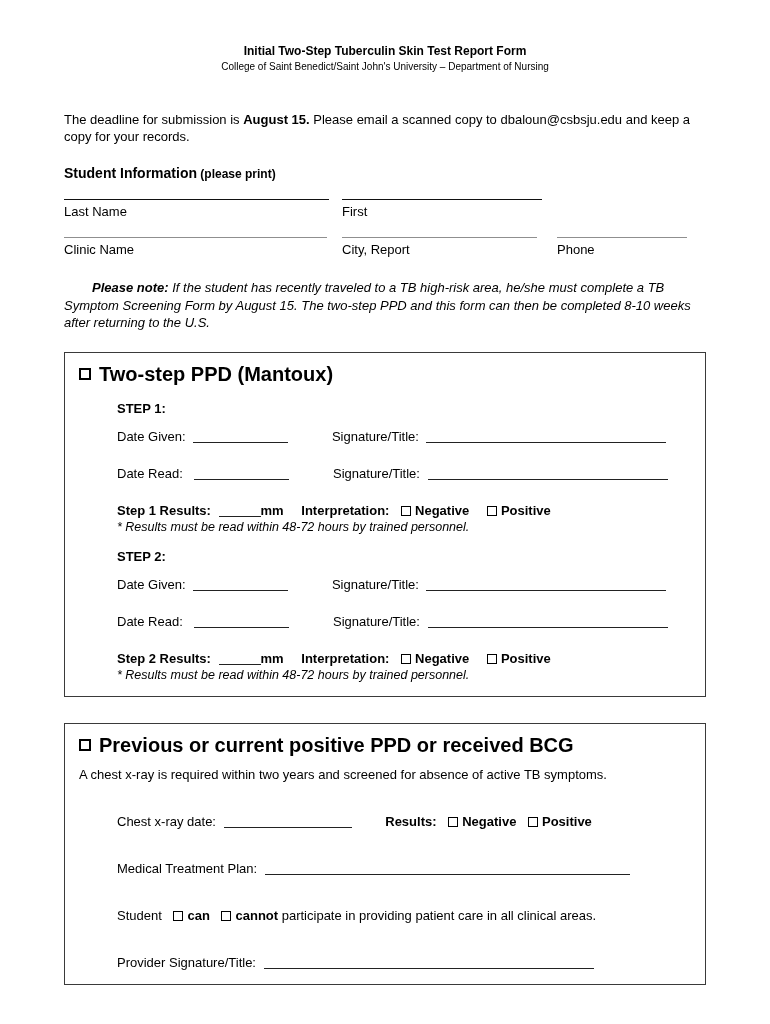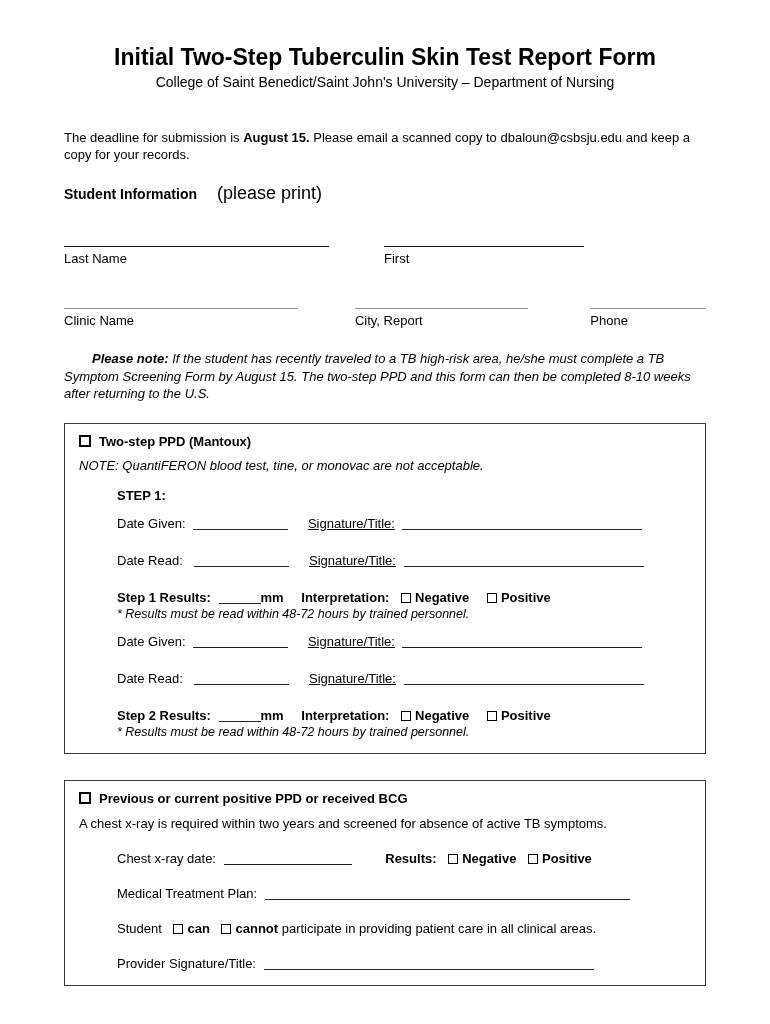--- a/index.html
+++ b/index.html
@@ -2,53 +2,53 @@
 <html><head>
 <meta charset="utf-8">
 <style>
   * { margin:0; padding:0; box-sizing:border-box; }
   html,body { background:#fff; }
   .page {
     width:770px; min-height:1024px; margin:0 auto; background:#ffffff;
     font-family:"Liberation Sans", sans-serif; color:#000;
     padding:44px 64px 30px 64px; font-size:13px;
   }
-  .title { text-align:center; font-size:23px; font-weight:bold; }
-  .subtitle { text-align:center; font-size:14px; margin-top:3px; }
+  .title { text-align:center; font-size:12px; font-weight:bold; }
+  .subtitle { text-align:center; font-size:10px; margin-top:3px; }
   .deadline { margin-top:39px; line-height:1.32; }
   .section-heading { margin-top:20px; font-size:14px; font-weight:bold; }
-  .section-heading .note-normal { font-weight:normal; font-size:18px;margin-left:15px; }
-  .field-row { display:flex; margin-top:42px;gap:42px; }
+  .section-heading .note-normal { font-weight:bold; font-size:12px; }
+  .field-row { display:flex; margin-top:18px; }
   .field .line { border-bottom:1.4px solid #111; height:1px; }
   .field .line.gray { border-bottom:1.6px solid #8f8f8f; }
   .field .flabel { margin-top:4px; font-size:13px; }
   .w265{width:265px;} .w200{width:200px;} .w263{width:263px;}
   .w195{width:195px;} .w130{width:130px;}
   .gap13{margin-left:13px;} .gap15{margin-left:15px;} .gap20{margin-left:20px;}
   .please-note { margin-top:22px; font-style:italic; line-height:1.34; }
   .please-note b { font-style:italic; }
   .box { border:1.6px solid #3a3a3a; margin-top:20px; padding:10px 14px 14px 14px; }
-  .box-title { font-size:13px; font-weight:bold; display:flex; align-items:center; }
+  .box-title { font-size:20px; font-weight:bold; display:flex; align-items:center; }
   .box-note { font-style:italic; margin-top:9px; }
   .box-desc { margin-top:10px; }
   .step-block { margin-left:38px; }
   .step-heading { font-weight:bold; margin-top:15px; }
   .form-row { margin-top:13px; white-space:nowrap; }
   .form-row.sp { margin-top:22px; }
   .footnote { font-style:italic; margin-top:2px; font-size:12.5px; }
   .blank { display:inline-block; border-bottom:1.1px solid #222; height:13px; vertical-align:-2px; }
   .b95{width:95px;} .b240{width:240px;} .b42{width:42px;}
   .b128{width:128px;} .b365{width:365px;} .b330{width:330px;}
   .cb { display:inline-block; width:10px; height:10px; border:1.6px solid #000;
         vertical-align:-1px; background:#fff; }
   .cb.lg { width:12px; height:12px; border-width:2px; margin-right:8px; vertical-align:-2px; }
   .ml4{margin-left:4px;} .ml8{margin-left:8px;} .ml14{margin-left:14px;}
-  .ml26{margin-left:16px;text-decoration:underline;} .ml30{margin-left:30px;}
+  .ml26{margin-left:40px;} .ml30{margin-left:30px;}
   .mr4{margin-right:4px;}
-  .bcg-rows .form-row { margin-top:20px; }
+  .bcg-rows .form-row { margin-top:32px; }
   b.it { font-style:italic;margin-left:28px; }
 </style>
 </head>
 <body>
 
 <div class="page">
 
   <div class="title">Initial Two-Step Tuberculin Skin Test Report Form</div>
   <div class="subtitle">College of Saint Benedict/Saint John's University – Department of Nursing</div>
 
@@ -83,21 +83,20 @@
     </div>
   </div>
 
   <p class="please-note"><b class="it">Please note:</b><span> If the student has recently traveled to a TB high-risk area, he/she must complete a TB Symptom Screening Form by August 15. The two-step PPD and this form can then be completed 8-10 weeks after returning to the U.S.</span></p>
 
   <div class="box">
     <div class="box-title">
       <span class="cb lg"></span>
       <span>Two-step PPD (Mantoux)</span>
     </div>
-    <div class="box-note">NOTE: QuantiFERON blood test, tine, or monovac are not acceptable.</div>
 
     <div class="step-block">
       <div class="step-heading">STEP 1:</div>
       <div class="form-row">
         <span>Date Given:</span>
         <span class="blank b95 ml4"></span>
         <span class="ml26">Signature/Title:</span>
         <span class="blank b240 ml4"></span>
       </div>
       <div class="form-row sp">
@@ -108,20 +107,21 @@
       </div>
       <div class="form-row sp">
         <b>Step 1 Results:</b>
         <span class="blank b42 ml4"></span><b>mm</b>
         <b class="ml14">Interpretation:</b>
         <span class="cb ml8 mr4"></span><b>Negative</b>
         <span class="cb ml14 mr4"></span><b>Positive</b>
       </div>
       <div class="footnote">* Results must be read within 48-72 hours by trained personnel.</div>
 
+      <div class="step-heading">STEP 2:</div>
       <div class="form-row">
         <span>Date Given:</span>
         <span class="blank b95 ml4"></span>
         <span class="ml26">Signature/Title:</span>
         <span class="blank b240 ml4"></span>
       </div>
       <div class="form-row sp">
         <span>Date Read:</span>
         <span class="blank b95 ml8"></span>
         <span class="ml26">Signature/Title:</span>

